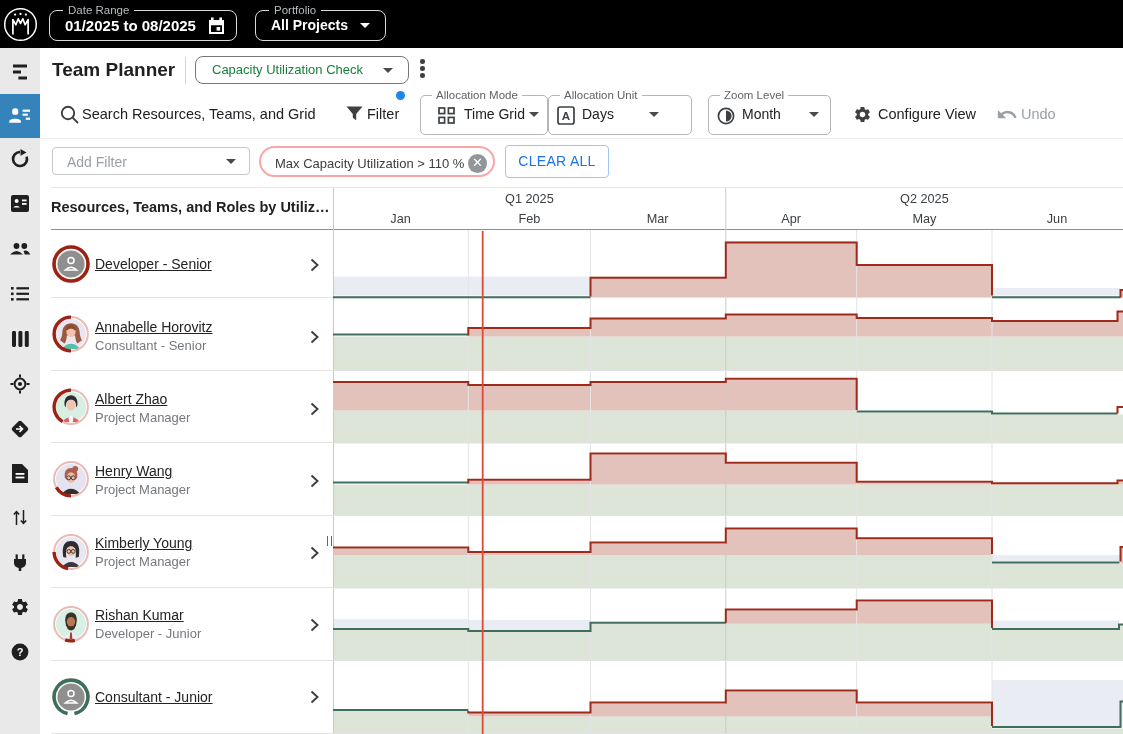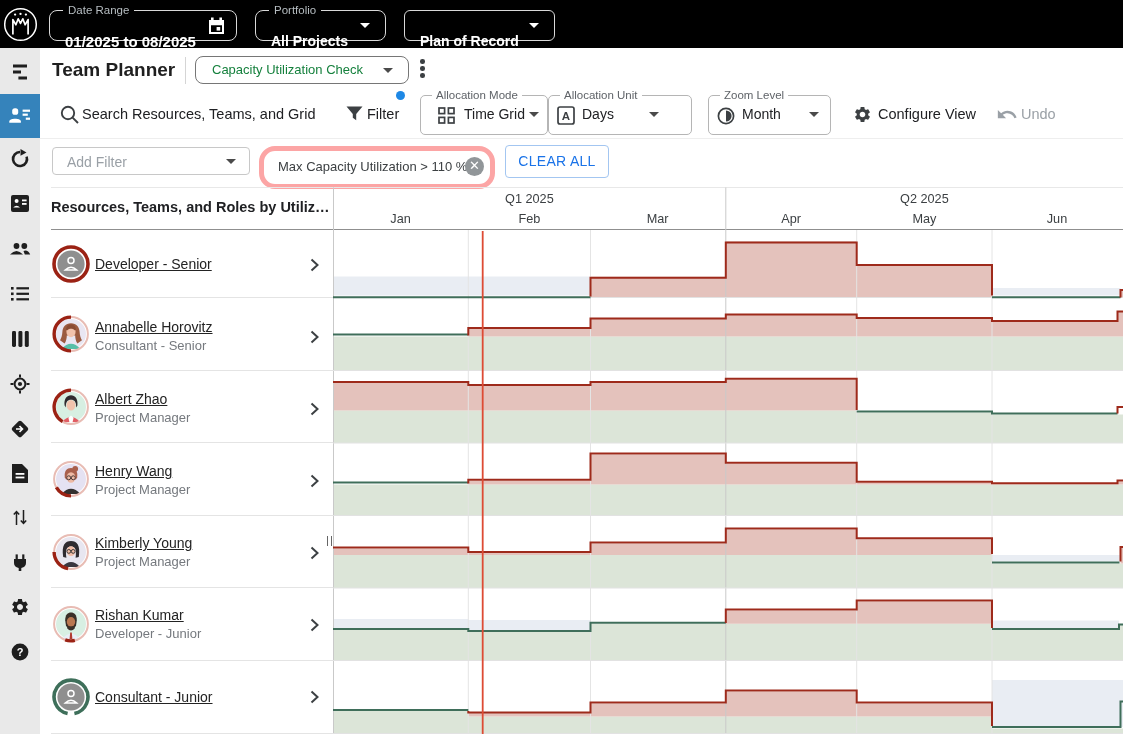--- a/index.html
+++ b/index.html
@@ -6,21 +6,21 @@
   html,body { width:1123px; height:734px; overflow:hidden; background:#fff;
     font-family:"Liberation Sans", sans-serif; }
   .abs { position:absolute; }
   #app { position:relative; width:1123px; height:734px; }
 
   
   #topbar { position:absolute; left:0; top:0; width:1123px; height:48px; background:#000; }
   .tb-box { position:absolute; border:1px solid #d9d9d9; border-radius:8px; height:31px; top:9.5px; }
   .tb-label { position:absolute; top:-7px; left:13px; background:#000; padding:0 5px;
     font-size:11.5px; color:#b6bdc1; line-height:13px; white-space:nowrap; }
-  .tb-val { position:absolute; left:15px; top:16px; height:29px; line-height:29px;
+  .tb-val { position:absolute; left:15px; top:0; height:29px; line-height:29px;
     font-size:15px; font-weight:bold; color:#fff; white-space:nowrap; }
   .caret-w { position:absolute; width:0; height:0; border-left:5px solid transparent;
     border-right:5px solid transparent; border-top:5px solid #fff; top:12px; }
   .caret-d { position:absolute; width:0; height:0; border-left:5px solid transparent;
     border-right:5px solid transparent; border-top:5px solid #4a4a4a; }
 
   
   #sidebar { position:absolute; left:0; top:48px; width:40px; height:686px; background:#e9e9e9; }
   #sideactive { position:absolute; left:0; top:46px; width:40px; height:44px; background:#3583bb; }
 
@@ -38,22 +38,22 @@
   .fs-label { position:absolute; top:-8px; left:11px; background:#fff; padding:0 4px;
     font-size:11.5px; color:#5f6368; line-height:14px; white-space:nowrap; }
   .fs-text { position:absolute; top:10px; font-size:14px; color:#202124; }
   .tool-text { position:absolute; top:106px; font-size:14.5px; color:#202124; }
   #hr1 { position:absolute; left:40px; top:138px; width:1083px; height:1px; background:#eeeeee; }
 
   
   #addfilter { position:absolute; left:52px; top:147px; width:198px; height:28px;
     border:1px solid #c8c8c8; border-radius:4px; }
   #addfilter span { position:absolute; left:14px; top:6px; font-size:14px; color:#9aa0a6; }
-  #chip { position:absolute; left:259px; top:146px; width:236px; height:43px;
-    border:5px solid #fca5a5; border-radius:16px; }
+  #chip { position:absolute; left:259px; top:146px; width:236px; height:31px;
+    border:2px solid #fca5a5; border-radius:16px; }
   #chip span { position:absolute; left:14px; top:8px; font-size:13px; color:#3c4043; white-space:nowrap; }
   #chipx { position:absolute; right:6px; top:5.5px; width:19px; height:19px; border-radius:50%;
     background:#919699; color:#fff; font-size:13px; line-height:18px; text-align:center; }
   #clearall { position:absolute; left:505px; top:145px; width:104px; height:33px;
     border:1px solid #a3c6f1; border-radius:4px; color:#1a73e8; font-size:14px;
     letter-spacing:0.3px; text-align:center; line-height:31px; }
 
   
   #gridtop { position:absolute; left:51px; top:187px; width:1072px; height:1px; background:#e8e8e8; }
   #listhead { position:absolute; left:51px; top:199px; width:278px; font-size:14.5px;
@@ -85,24 +85,20 @@
         <rect x="11.4" y="0.5" width="2.6" height="5" fill="#fff"></rect>
         <path d="M1 3 H16 V17 H1 Z M3 8.2 V15 H14 V8.2 Z" fill="#fff" fill-rule="evenodd"></path>
         <rect x="8.6" y="10" width="3.6" height="3.6" fill="#fff"></rect>
       </svg>
     </div>
     <div class="tb-box" style="left:255px;width:131px">
       <span class="tb-label">Portfolio</span>
       <span class="tb-val" style="font-size:14px">All Projects</span>
       <div class="caret-w" style="left:104px"></div>
     </div>
-    <div class="tb-box" style="left:404px;width:151px;border-radius:6px">
-      <span class="tb-val" style="font-size:14px">Plan of Record</span>
-      <div class="caret-w" style="left:124px"></div>
-    </div>
   </div>
 
   <div id="sidebar">
     <svg class="abs" style="left:0;top:14.5px" width="40" height="20" viewBox="0 0 40 20">
       <rect x="13" y="1.5" width="14" height="3" fill="#1f1f1f"></rect>
       <rect x="13" y="7.5" width="8" height="3" fill="#1f1f1f"></rect>
       <rect x="18.4" y="13.5" width="8.6" height="3" fill="#1f1f1f"></rect>
     </svg>
     <div id="sideactive">
       <svg class="abs" style="left:9px;top:14px" width="22" height="17" viewBox="0 0 22 17">

